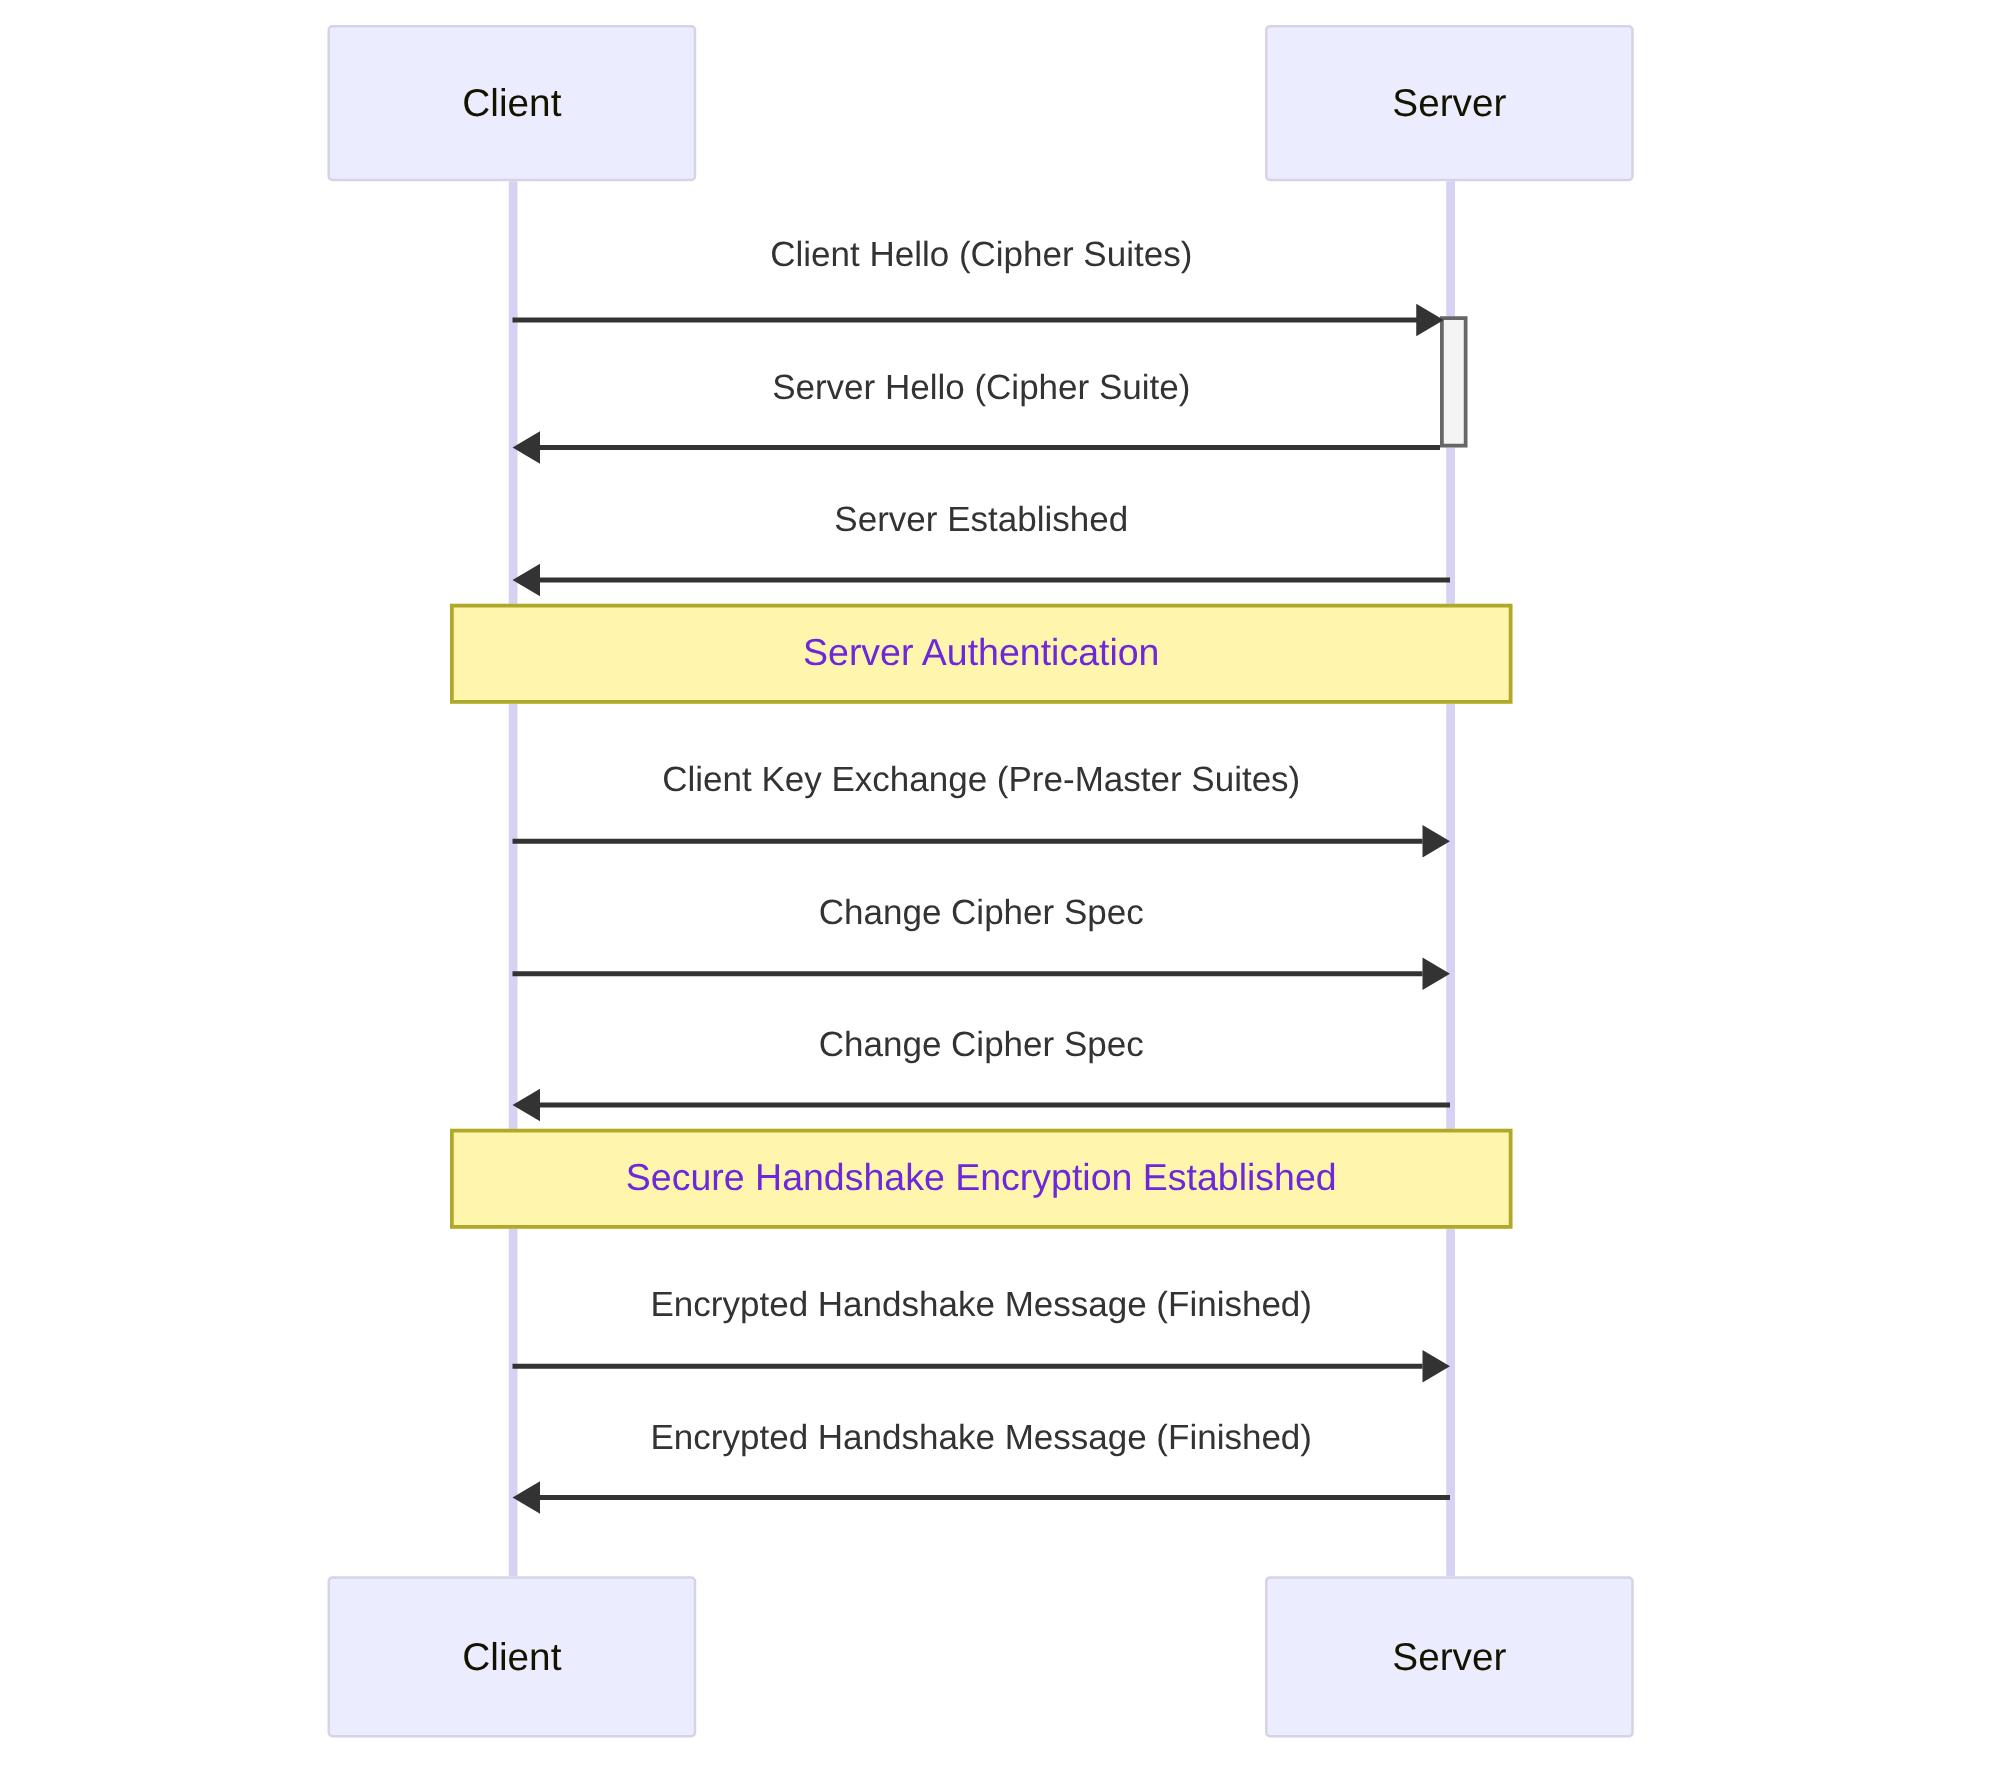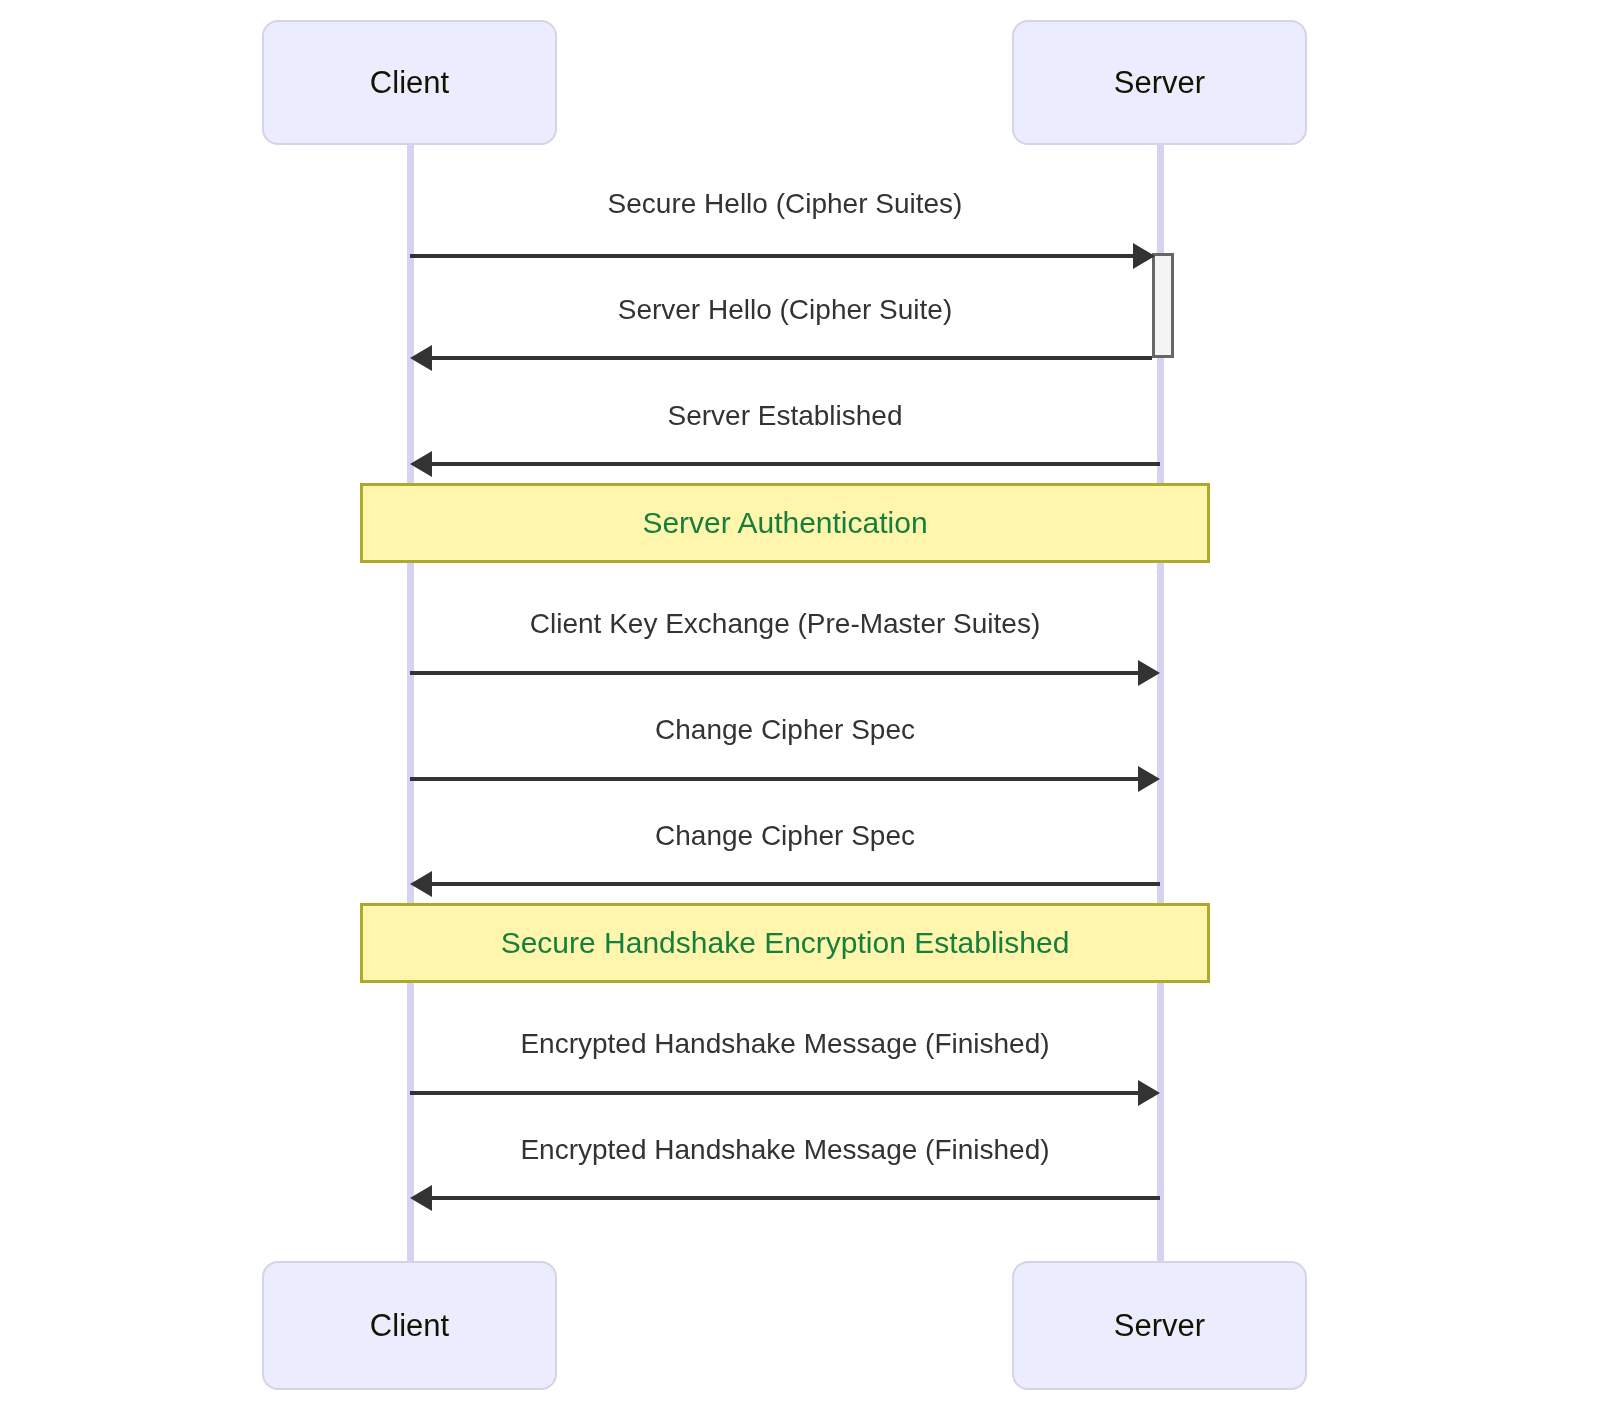--- a/index.html
+++ b/index.html
@@ -15,21 +15,21 @@
     width: 1600px;
     height: 1414px;
     background: #ffffff;
     overflow: hidden;
   }
   .participant-box {
     position: absolute;
     box-sizing: border-box;
     background: #ECECFF;
     border: 2px solid #D6D2E8;
-    border-radius: 16px;
+    border-radius: 4px;
     display: flex;
     align-items: center;
     justify-content: center;
   }
   .participant-label {
     font-size: 31px;
     color: #131300;
     font-family: "Liberation Sans", sans-serif;
     line-height: 1;
   }
@@ -75,21 +75,21 @@
     position: absolute;
     box-sizing: border-box;
     background: #FFF5AD;
     border: 3px solid #AFA92B;
     display: flex;
     align-items: center;
     justify-content: center;
   }
   .note-label {
     font-size: 30px;
-    color: #15803d;
+    color: #6d28d9;
     font-family: "Liberation Sans", sans-serif;
     line-height: 1;
   }
 </style>
 </head>
 <body>
 
 <div id="diagram">
 
   <div class="lifeline" style="left:407px; top:145px; height:1116px;"></div>
@@ -97,21 +97,21 @@
 
   <div class="activation" style="left:1152px; top:253px; width:22px; height:105px;"></div>
 
   <div class="participant-box" style="left:262px; top:20px; width:295px; height:125px;">
     <span class="participant-label">Client</span>
   </div>
   <div class="participant-box" style="left:1012px; top:20px; width:295px; height:125px;">
     <span class="participant-label">Server</span>
   </div>
 
-  <div class="msg-label" style="left:410px; top:190px; width:750px;">Secure Hello (Cipher Suites)</div>
+  <div class="msg-label" style="left:410px; top:190px; width:750px;">Client Hello (Cipher Suites)</div>
   <div class="msg-line" style="left:410px; top:254px; width:730px;"></div>
   <div class="arrow-head right" style="left:1133px; top:243px;"></div>
 
   <div class="msg-label" style="left:410px; top:296px; width:750px;">Server Hello (Cipher Suite)</div>
   <div class="msg-line" style="left:432px; top:356px; width:720px;"></div>
   <div class="arrow-head left" style="left:410px; top:345px;"></div>
 
   <div class="msg-label" style="left:410px; top:402px; width:750px;">Server Established</div>
   <div class="msg-line" style="left:432px; top:462px; width:728px;"></div>
   <div class="arrow-head left" style="left:410px; top:451px;"></div>

